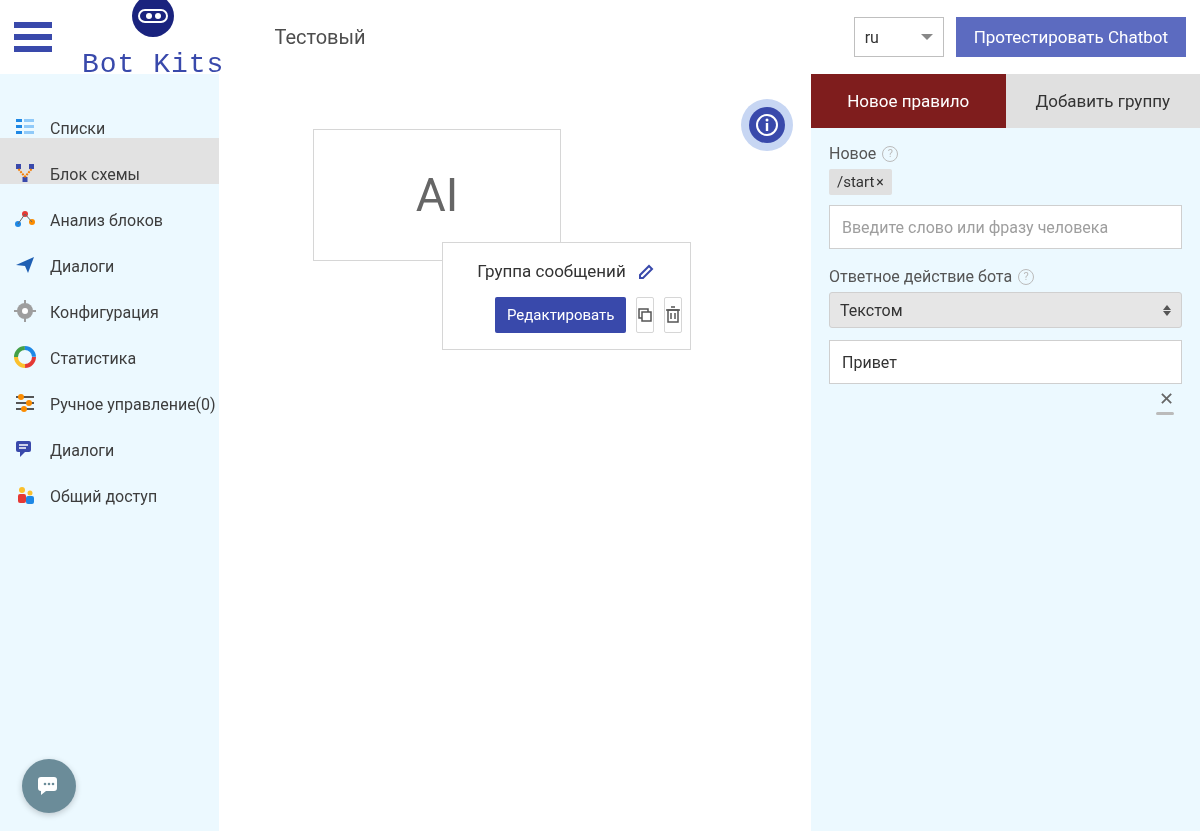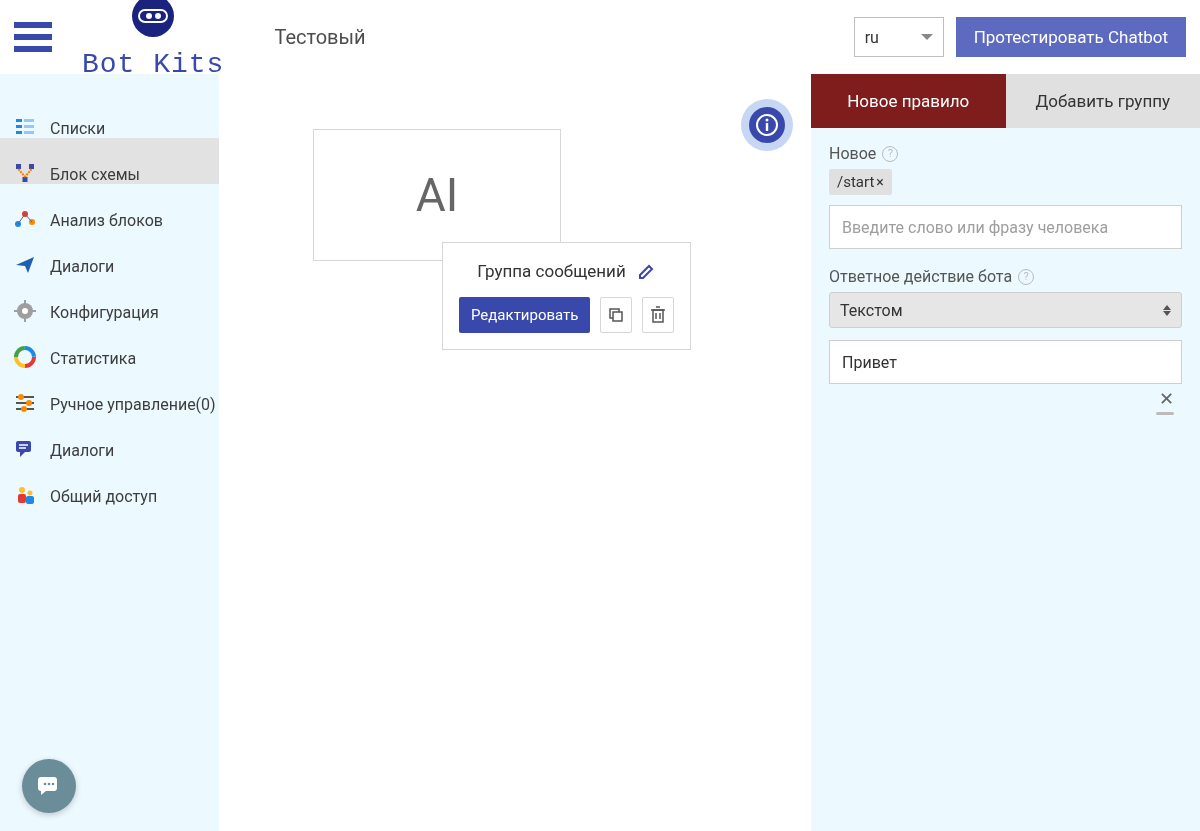--- a/index.html
+++ b/index.html
@@ -25,21 +25,21 @@
   .sidebar { width: 219px; background: #ecf9ff; padding-top: 18px; }
   .nav-item { height: 46px; display: flex; align-items: flex-end; padding-left: 14px; gap: 14px; font-size: 16px; color: #3d3d3d; cursor: pointer; }
   .nav-item.active { background: #e2e2e2; }
   .nav-icon { width: 22px; height: 22px; display: flex; align-items: center; justify-content: center; }
 
   .canvas { flex: 1; position: relative; background: #fff; }
   .ai-box { position: absolute; left: 94px; top: 55px; width: 248px; height: 132px; border: 1px solid #d6d6d6; display: flex; align-items: center; justify-content: center; font-size: 46px; color: #666; background: #fff; }
   .msg-card { position: absolute; left: 223px; top: 168px; width: 249px; border: 1px solid #d6d6d6; background: #fff; padding: 18px 16px 16px; }
   .msg-title-row { display: flex; align-items: center; justify-content: center; gap: 12px; margin-bottom: 16px; }
   .msg-title { font-size: 17px; color: #333; }
-  .card-actions { display: flex; gap: 10px; }
+  .card-actions { display: flex; gap: 10px; margin-left: 36px; }
   .edit-btn { background: #3949ab; color: #fff; border: none; padding: 8px 12px; font-size: 15px; cursor: pointer; border-radius: 2px; }
   .icon-btn { width: 40px; height: 36px; border: 1px solid #d6d6d6; background: #fff; display: flex; align-items: center; justify-content: center; cursor: pointer; border-radius: 2px; }
   .info-fab { position: absolute; right: 18px; top: 25px; width: 52px; height: 52px; border-radius: 50%; background: #c7d6f3; display: flex; align-items: center; justify-content: center; cursor: pointer; }
   .info-fab-inner { width: 36px; height: 36px; border-radius: 50%; background: #3949ab; display: flex; align-items: center; justify-content: center; }
   .chat-fab { position: absolute; left: 22px; bottom: 18px; width: 54px; height: 54px; border-radius: 50%; background: #6b8c99; display: flex; align-items: center; justify-content: center; cursor: pointer; box-shadow: 0 2px 6px rgba(0,0,0,0.2); }
 
   .right-panel { width: 389px; background: #ecf9ff; padding: 0; display: flex; flex-direction: column; }
   .tabs { display: flex; height: 54px; }
   .tab { flex: 1; display: flex; align-items: center; justify-content: center; font-size: 17px; cursor: pointer; }
   .tab.active { background: #7f1d1d; color: #fff; }

